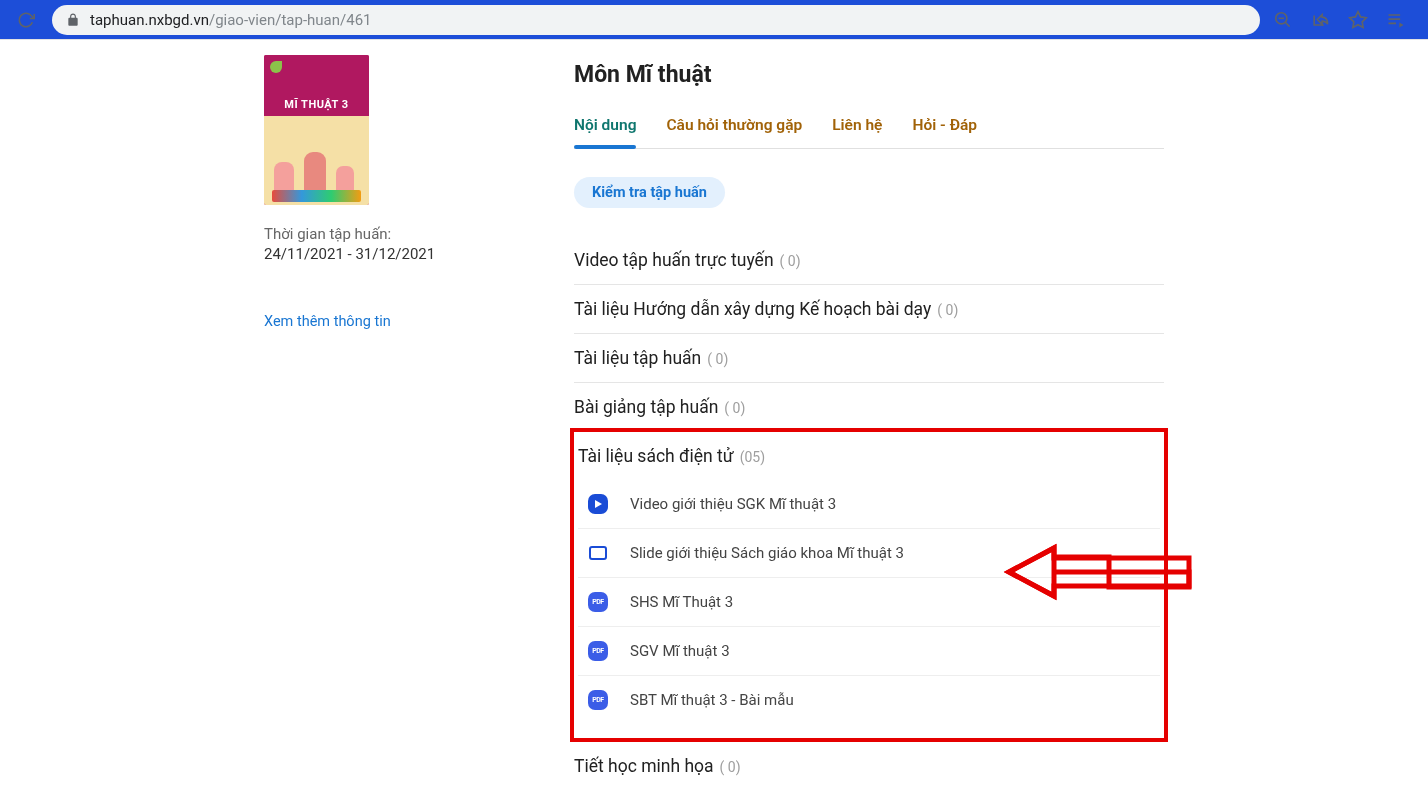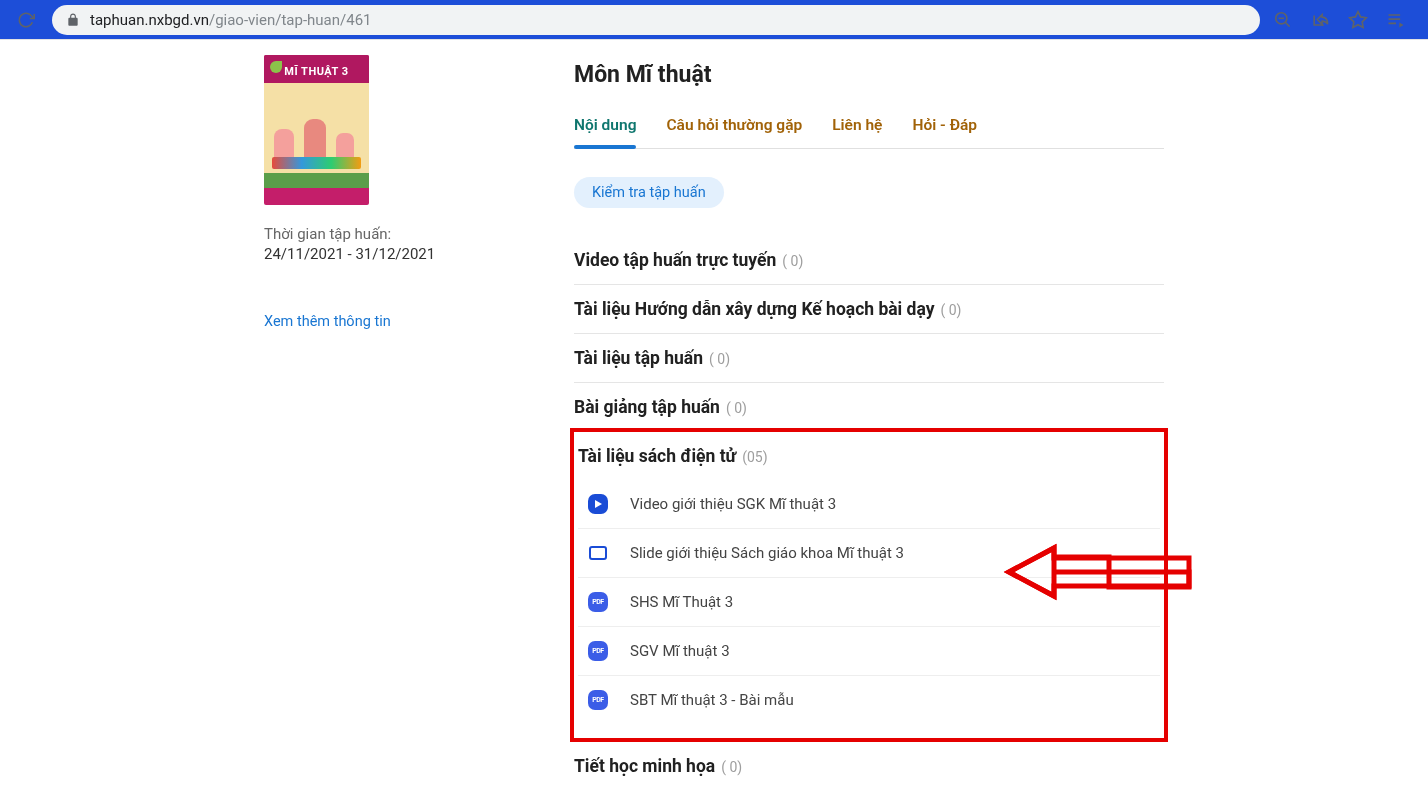--- a/index.html
+++ b/index.html
@@ -91,21 +91,21 @@
     .book-cover {
       width: 105px;
       height: 150px;
       background: #c41e6a;
       border-radius: 2px;
       position: relative;
       overflow: hidden;
       margin-bottom: 20px;
     }
     .book-cover-header {
-      height: 28px;
+      height: 61px;
       background: #b01860;
       display: flex;
       align-items: flex-end;
       justify-content: center;
       color: #fff;
       font-size: 11px;
       font-weight: 700;
       padding-bottom: 5px;
       letter-spacing: 0.5px;
     }
@@ -199,33 +199,34 @@
     }
     .chip {
       display: inline-block;
       background: #e3f0fd;
       color: #1976d2;
       padding: 7px 18px;
       border-radius: 18px;
       font-size: 14.5px;
       margin-bottom: 28px;
       cursor: pointer;
+      font-weight: bold;
     }
     .section {
       border-bottom: 1px solid #e5e5e5;
       padding: 14px 0;
     }
     .section-header {
       display: flex;
       align-items: baseline;
       gap: 6px;
     }
     .section-title {
       font-size: 17.5px;
-      font-weight: 700;
+      font-weight: 400;
       color: #212121;
     }
     .section-count {
       color: #9e9e9e;
       font-size: 14px;
     }
     .highlight-box {
       border: 4px solid #e50000;
       margin-top: -4px;
       margin-left: -4px;

